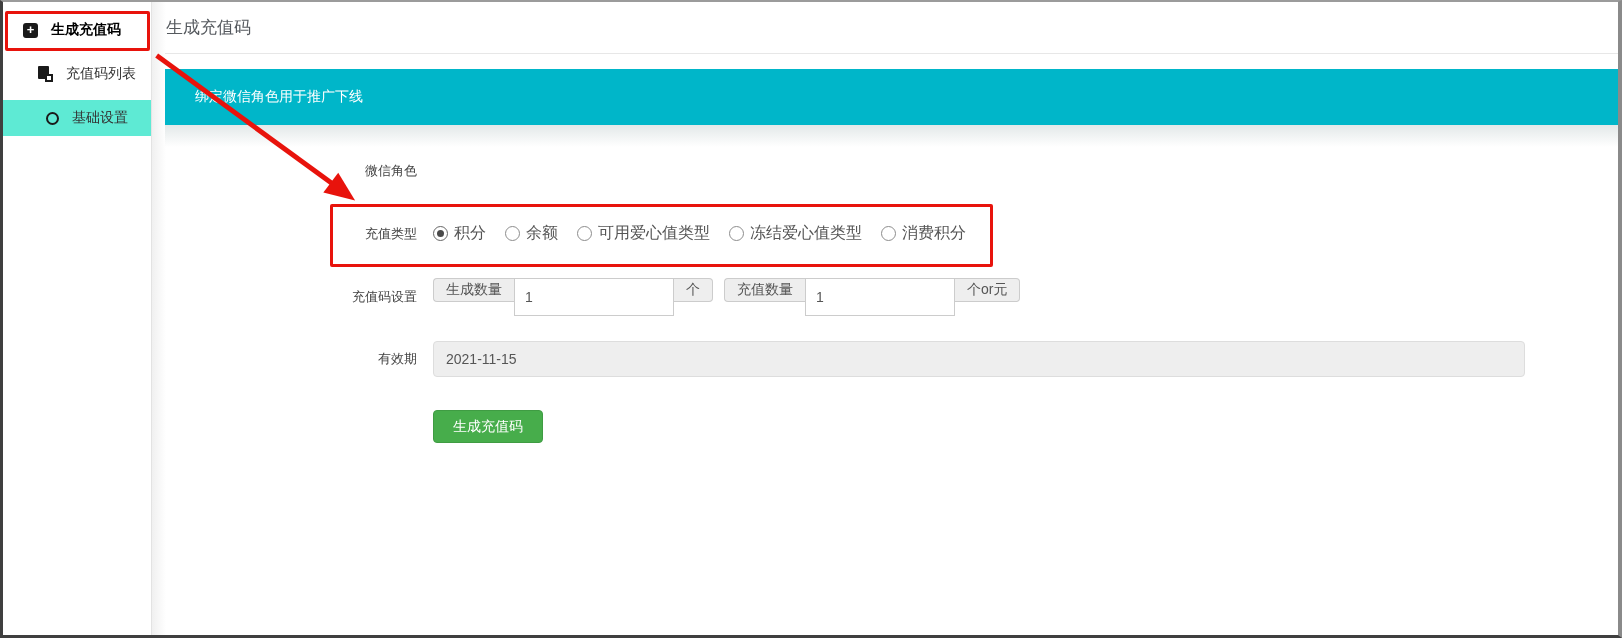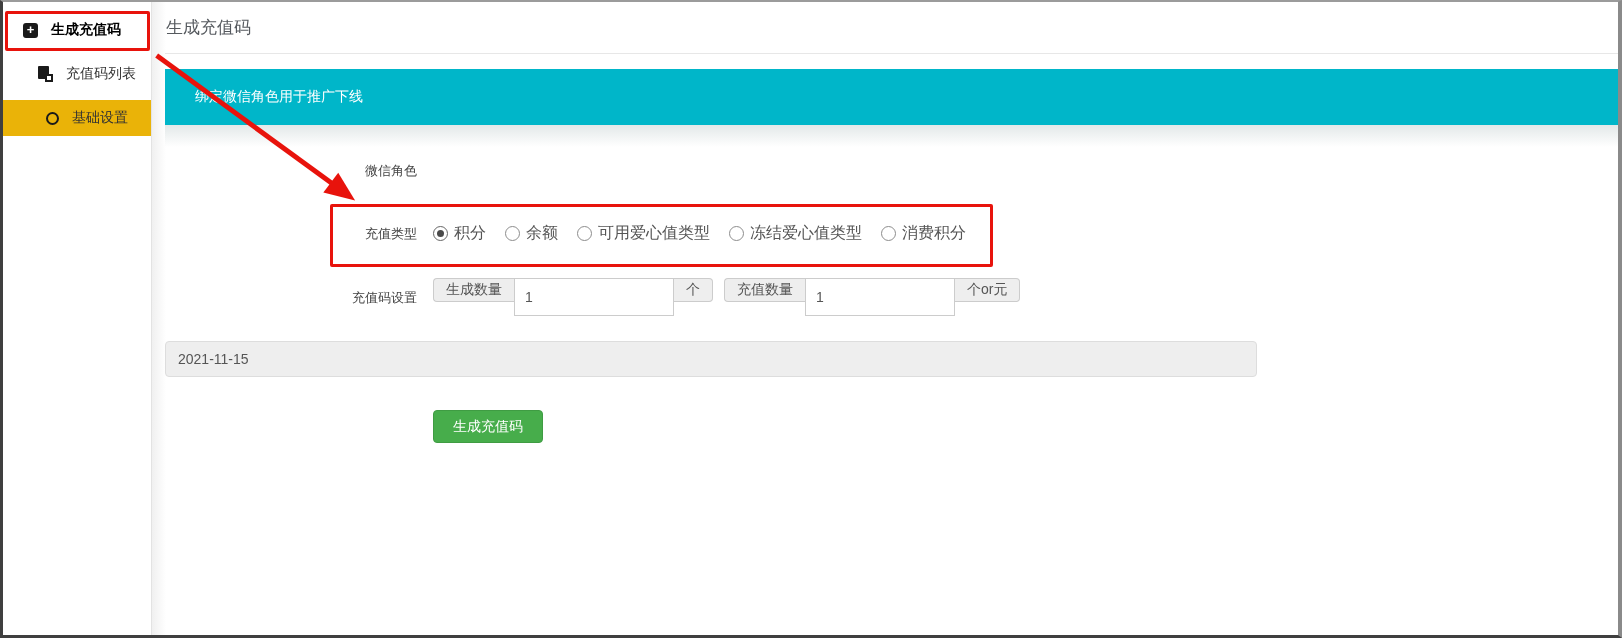--- a/index.html
+++ b/index.html
@@ -15,21 +15,21 @@
   
   .sidebar {
     width:149px; background:#fff; border-right:1px solid #e3e3e3;
     padding-top:10px; flex-shrink:0;
   }
   .side-item {
     display:flex; align-items:center; gap:13px;
     padding:9px 0 9px 20px; font-size:14px; color:#333; cursor:pointer;
   }
   .side-item.active { font-weight:bold; color:#000; }
-  .side-item.shaded { background:#eab308; }
+  .side-item.shaded { background:#5eead4; }
   .side-item + .side-item { margin-top:8px;justify-content:center; }
   .ico-plus-square {
     width:15px; height:15px; background:#1a1a1a; border-radius:3px;
     color:#fff; font-size:13px; font-weight:bold; line-height:14px;
     text-align:center; flex-shrink:0;
   }
   .ico-copy { width:15px; height:16px; position:relative; flex-shrink:0; }
   .ico-copy .back {
     position:absolute; left:0; top:0; width:11px; height:13px;
     background:#1a1a1a; border-radius:1px;
@@ -53,21 +53,21 @@
 
   .panel-heading {
     margin-top:15px; height:56px; background:#00b6c9; color:#fff;
     display:flex; align-items:center; padding-left:30px; font-size:14px;
   }
   .panel-shadow { height:22px;
     background:linear-gradient(to bottom, rgba(100,130,132,0.18), rgba(255,255,255,0)); }
 
   
   .form { margin-top:6px; }
-  .form-row { display:flex; align-items:flex-end; margin-bottom:25px; }
+  .form-row { display:flex; align-items:center; margin-bottom:25px; }
   .form-label {
     width:268px; text-align:right; padding-right:16px; font-size:13px;
     color:#444; line-height:36px; flex-shrink:0;
   }
   .controls { display:flex; align-items:center; }
 
   .txt-disabled {
     height:36px; background:#eeeeee; border:1px solid #d5d5d5;
     border-radius:4px; color:#555; font-size:14px; padding:14px 12px;
     font-family:inherit;
@@ -198,20 +198,21 @@
           </div>
           <div class="input-group">
             <span class="ig-addon first">充值数量</span>
             <input class="ig-input w2" value="1" style="">
             <span class="ig-addon last">个or元</span>
           </div>
         </div>
       </div>
 
       <div class="form-row">
+        <label class="form-label">有效期</label>
         <div class="controls">
           <input class="txt-disabled validity-input" readonly="" value="2021-11-15" style="">
         </div>
       </div>
 
       <div class="form-row" style="margin-top:33px;">
         <span class="form-label"></span>
         <button class="btn btn-success">生成充值码</button>
       </div>
 

